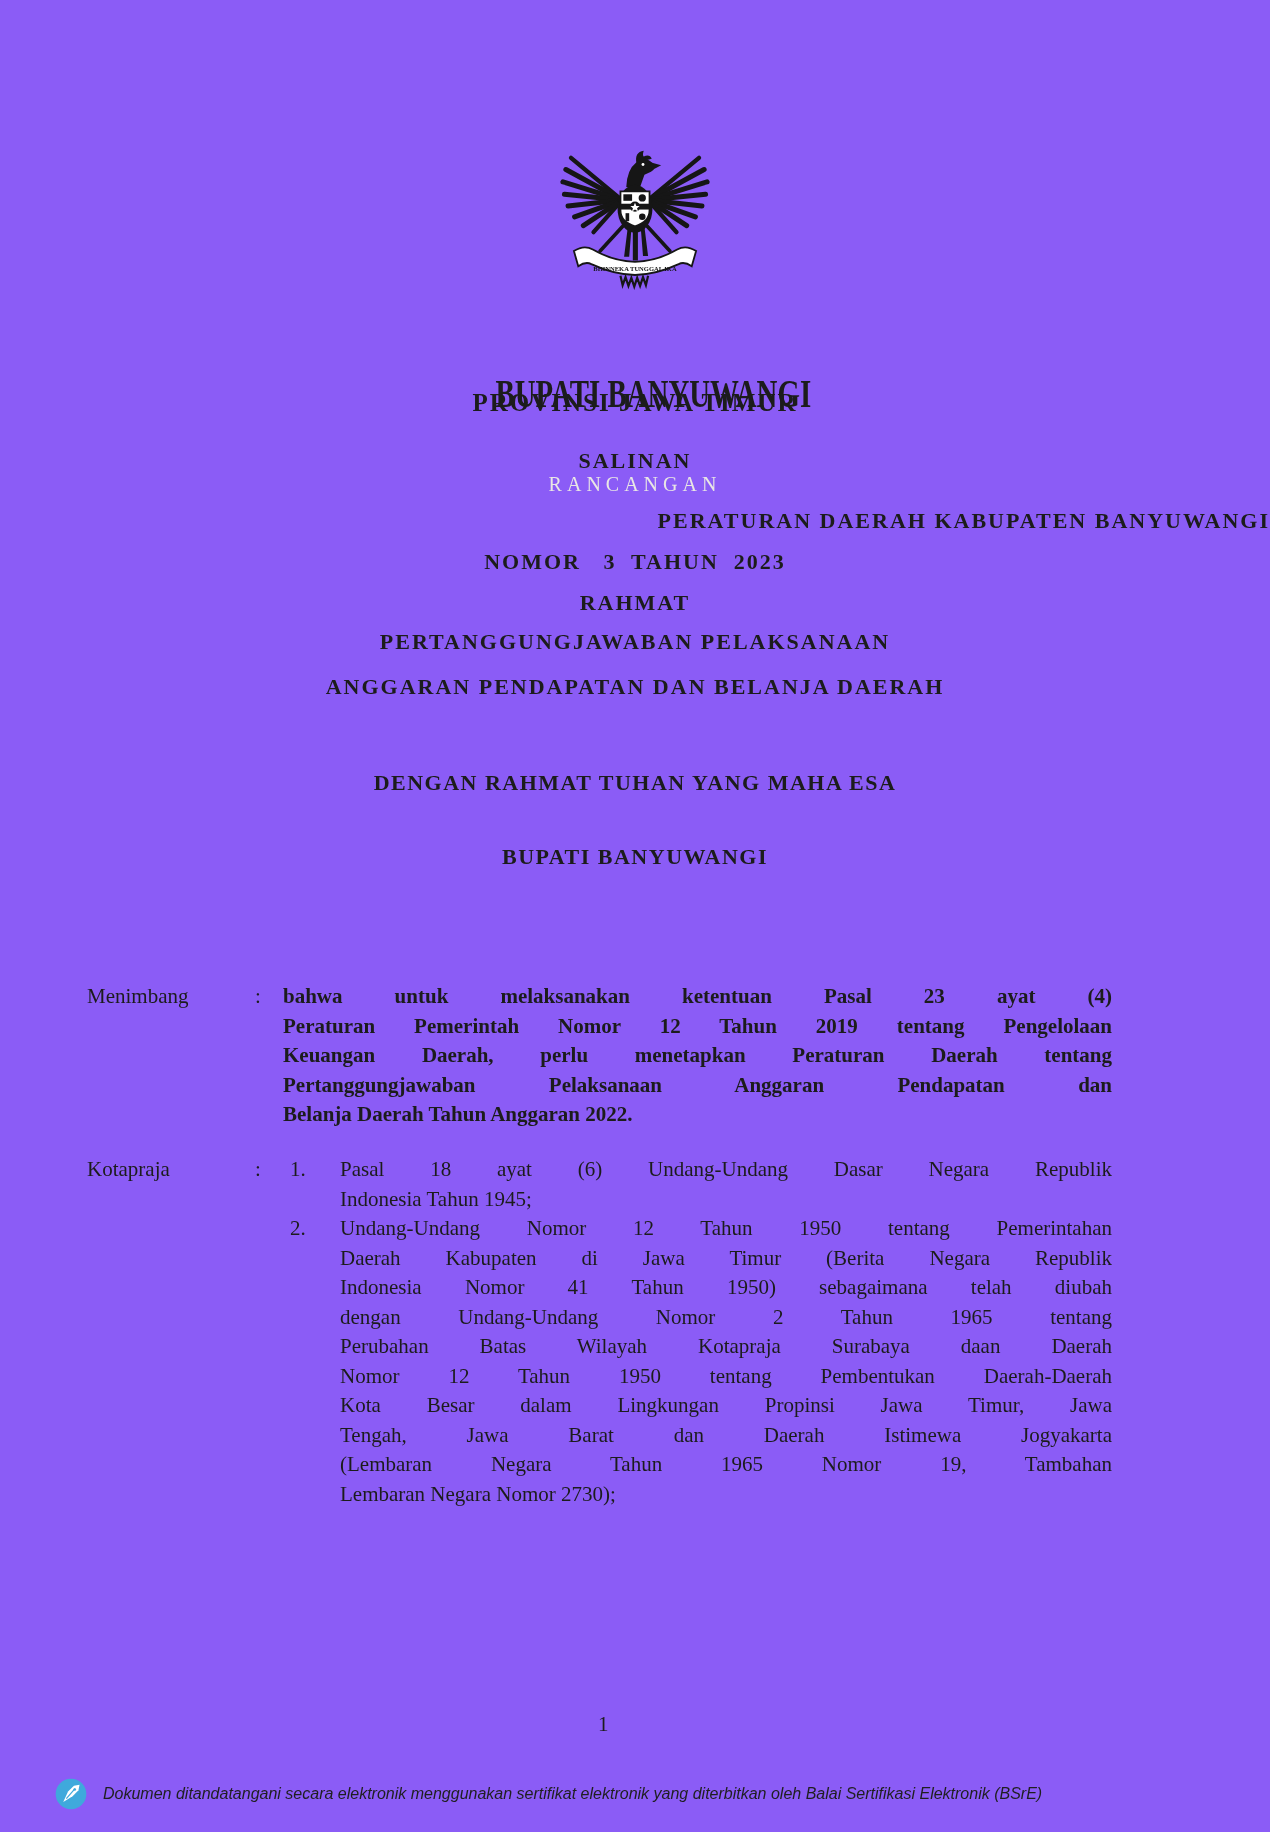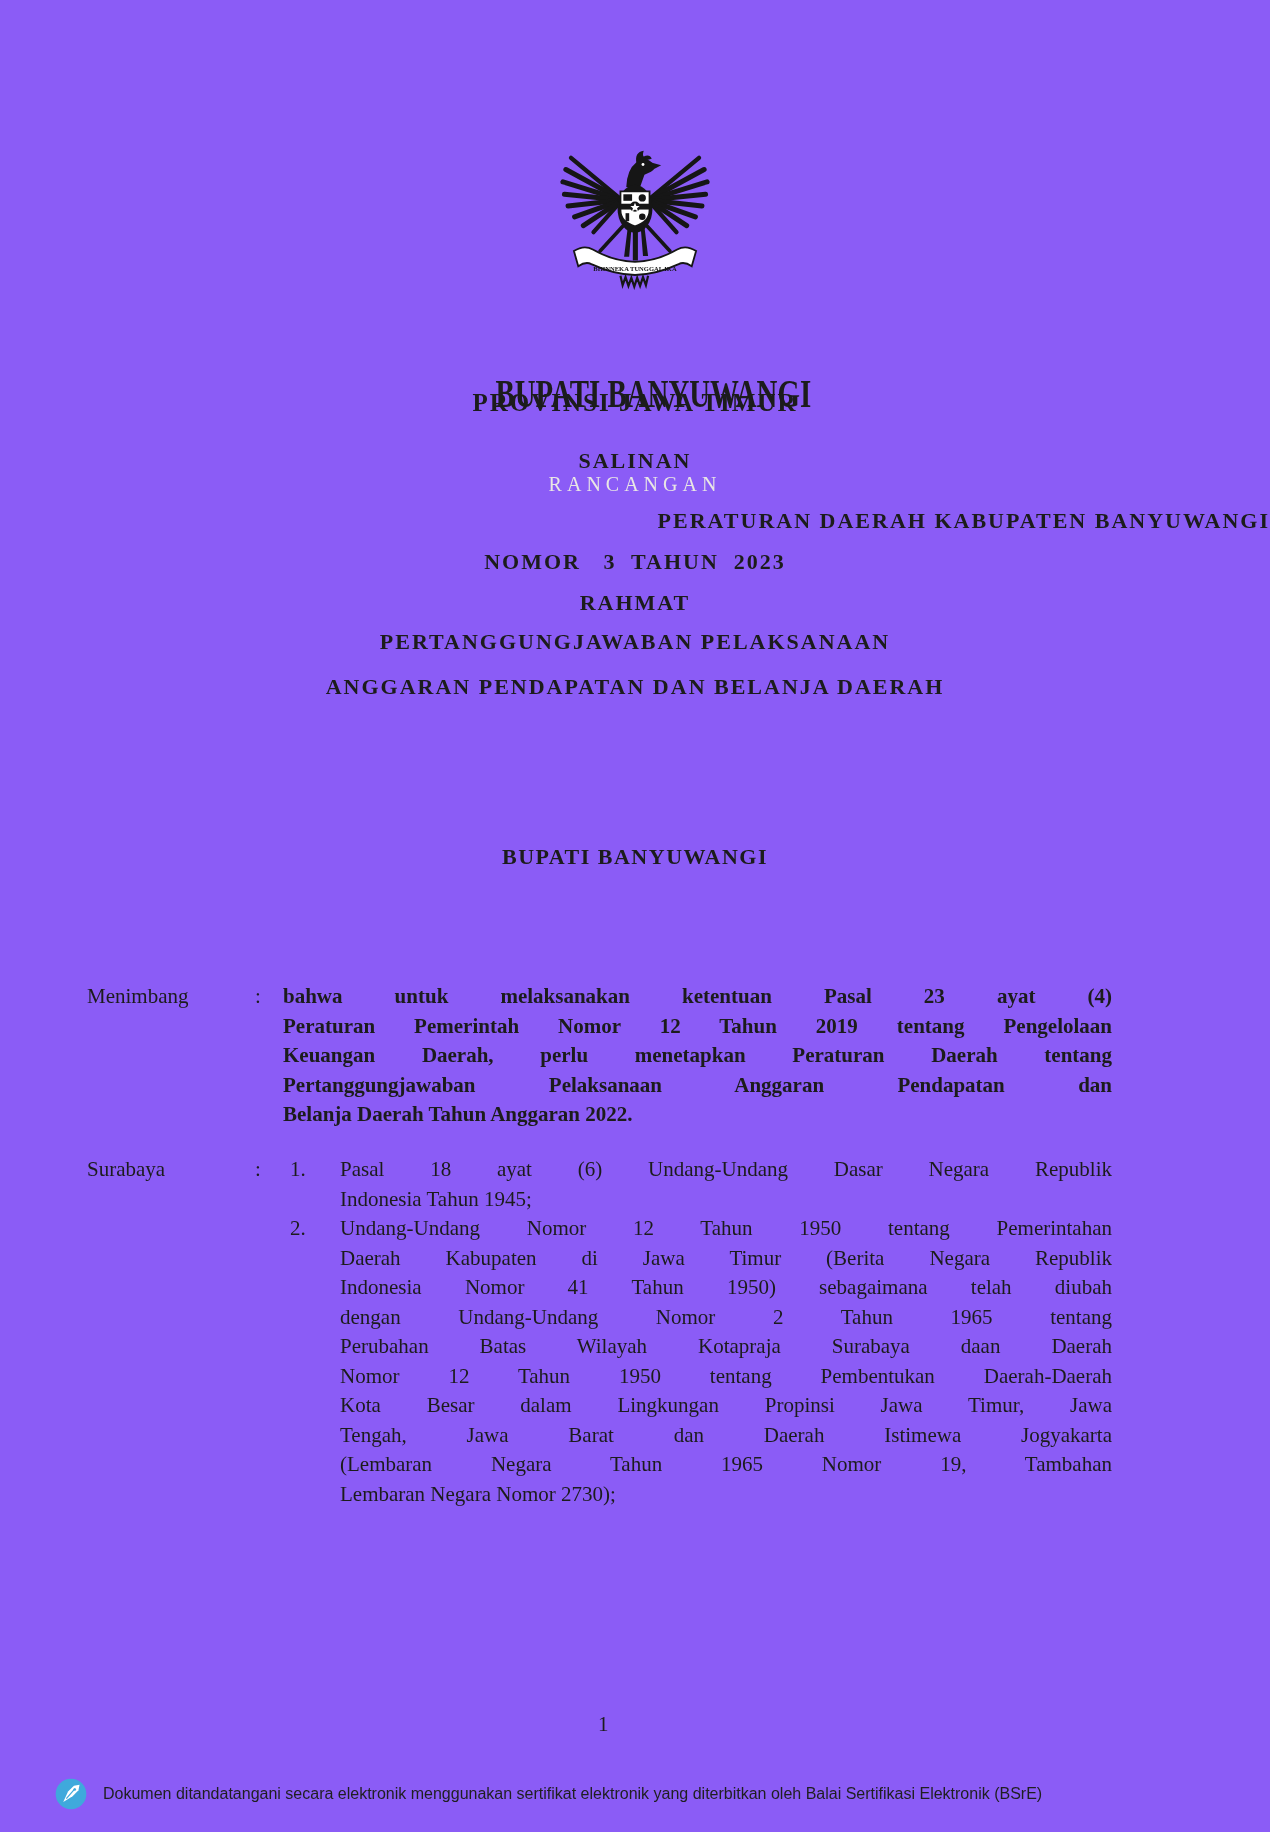--- a/index.html
+++ b/index.html
@@ -105,20 +105,21 @@
     display:flex;
     align-items:center;
   }
   .bsre-icon{
     width:32px; height:32px;
     display:inline-block;
     margin-right:16px;
   }
   .footer-note{
     font-family:"Liberation Sans", sans-serif;
+    font-style:italic;
     font-size:16px;
     color:#1f1f1f;
     white-space:nowrap;
   }
 </style>
 </head>
 <body>
 
 <div class="page">
 
@@ -180,36 +181,37 @@
   <div class="cline province">PROVINSI JAWA TIMUR</div>
   <div class="cline salinan">SALINAN</div>
   <div class="cline watermark">RANCANGAN</div>
 
   <div class="cline t1">PERATURAN DAERAH KABUPATEN BANYUWANGI</div>
   <div class="cline t2">NOMOR   3  TAHUN  2023</div>
   <div class="cline t3">RAHMAT</div>
   <div class="cline t4">PERTANGGUNGJAWABAN PELAKSANAAN</div>
   <div class="cline t5">ANGGARAN PENDAPATAN DAN BELANJA DAERAH</div>
 
+  <div class="cline invocation">DENGAN RAHMAT TUHAN YANG MAHA ESA</div>
   <div class="cline official">BUPATI BANYUWANGI</div>
 
   <div class="clause menimbang">
     <span class="label">Menimbang</span>
     <span class="colon">:</span>
     <div class="content">
       <div class="jline">bahwa untuk melaksanakan ketentuan Pasal 23 ayat (4)</div>
       <div class="jline">Peraturan Pemerintah Nomor 12 Tahun 2019 tentang Pengelolaan</div>
       <div class="jline">Keuangan Daerah, perlu menetapkan Peraturan Daerah tentang</div>
       <div class="jline">Pertanggungjawaban Pelaksanaan Anggaran Pendapatan dan</div>
       <div class="jline final">Belanja Daerah Tahun Anggaran 2022.</div>
     </div>
   </div>
 
   <div class="clause mengingat">
-    <span class="label">Surabaya</span>
+    <span class="label">Kotapraja</span>
     <span class="colon">:</span>
     <div class="content">
 
       <div class="list-item">
         <span class="num">1.</span>
         <div class="jline">Pasal 18 ayat (6) Undang-Undang Dasar Negara Republik</div>
         <div class="jline final">Indonesia Tahun 1945;</div>
       </div>
 
       <div class="list-item">

